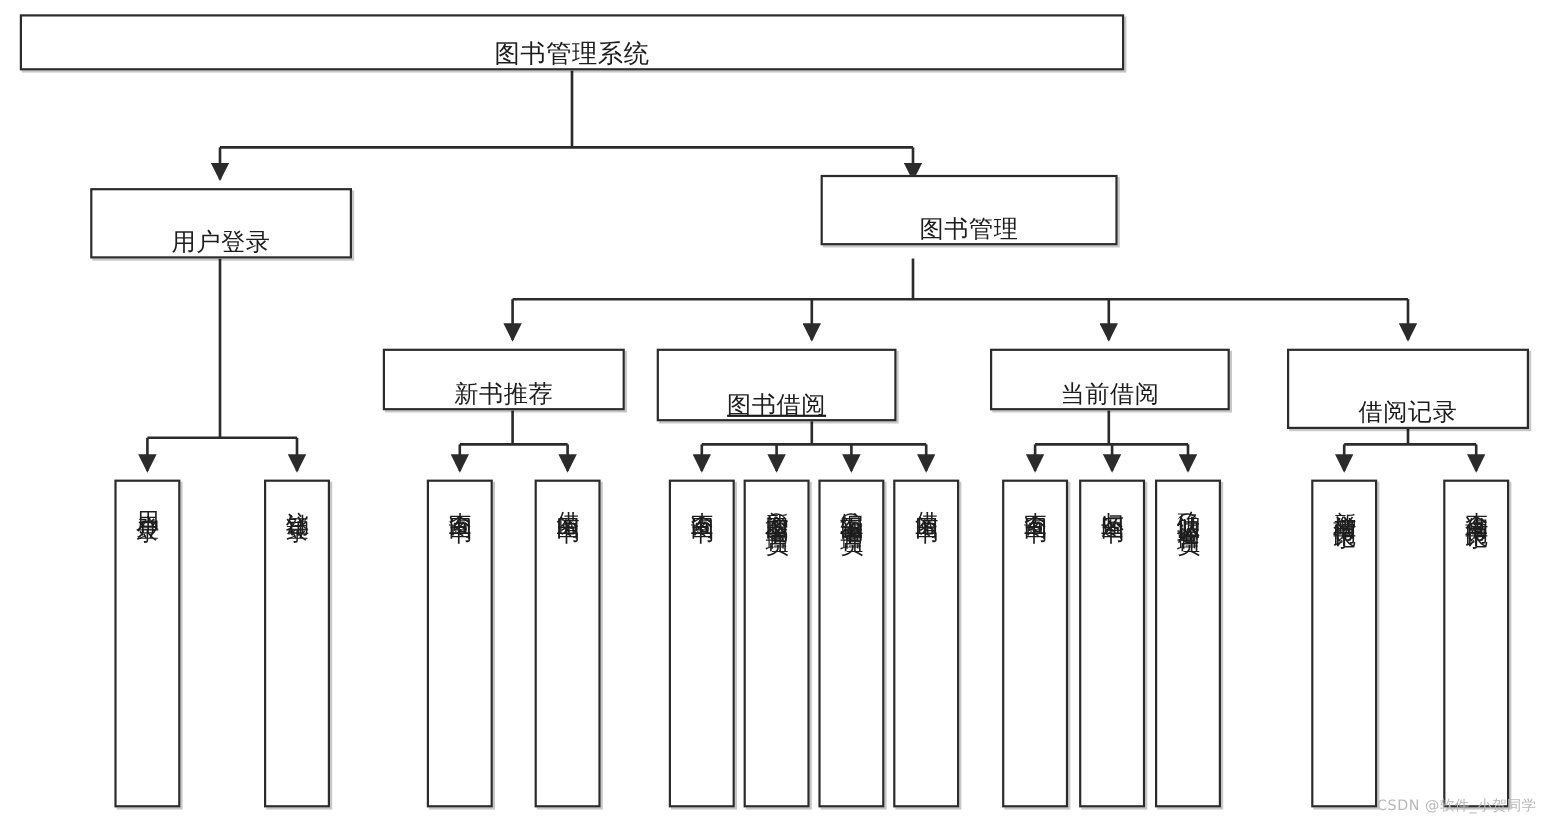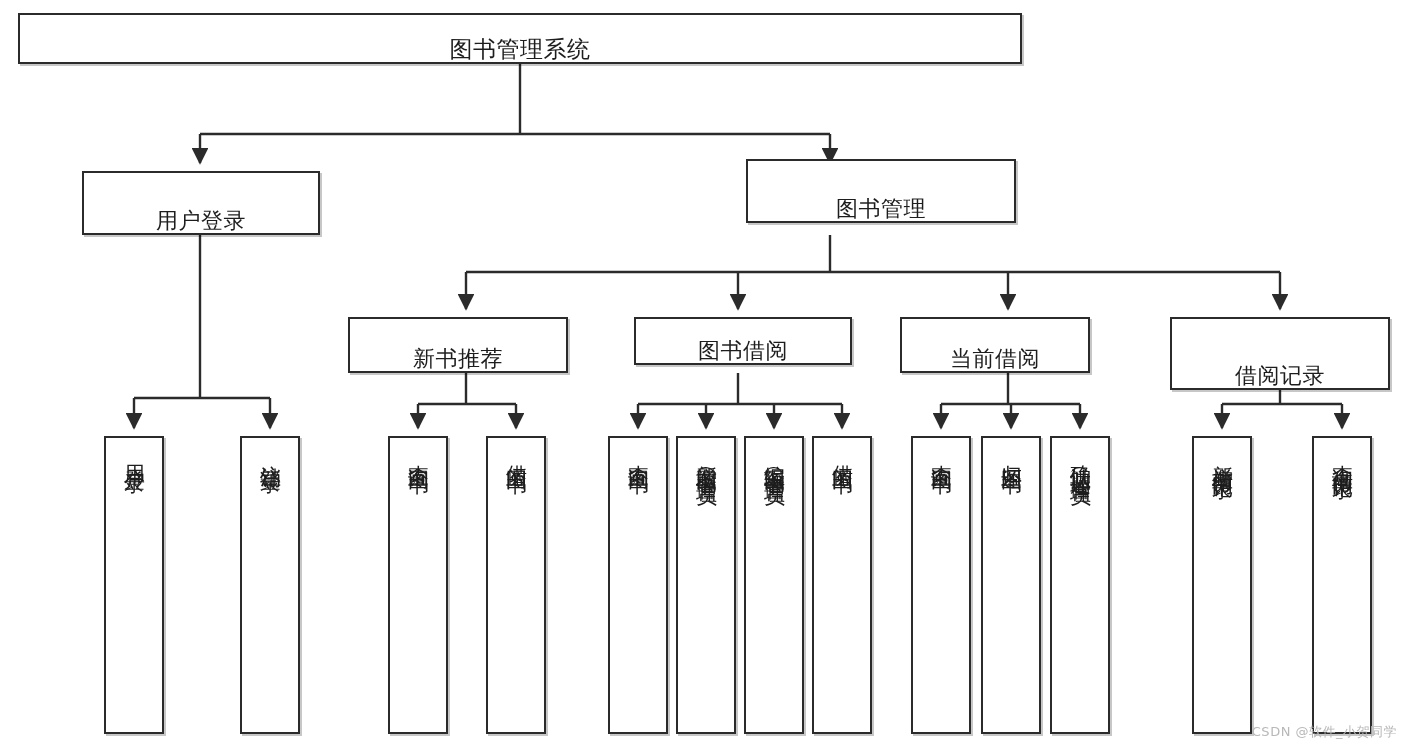--- a/index.html
+++ b/index.html
@@ -135,24 +135,24 @@
   <div class="node level1" style="left:82px; top:171px; width:238px; height:64px;">
     <span class="label">用户登录</span>
   </div>
   <div class="node level1" style="left:713px; top:159px; width:270px; height:64px;margin-left:33px;">
     <span class="label">图书管理</span>
   </div>
 
   <div class="node level2" style="left:348px; top:317px; width:220px; height:56px;">
     <span class="label">新书推荐</span>
   </div>
-  <div class="node level2" style="left:634px; top:317px; width:218px; height:48px;">
+  <div class="node level2" style="left:597px; top:317px; width:218px; height:66px;text-decoration:underline;">
     <span class="label">图书借阅</span>
   </div>
-  <div class="node level2" style="left:900px; top:317px; width:190px; height:56px;">
+  <div class="node level2" style="left:900px; top:317px; width:218px; height:56px;">
     <span class="label">当前借阅</span>
   </div>
   <div class="node level2" style="left:1170px; top:317px; width:220px; height:73px;">
     <span class="label">借阅记录</span>
   </div>
 
   <div class="node vertical" style="left:104px; top:436px; width:60px; height:298px;">
     <span class="label">用户登录</span>
   </div>
   <div class="node vertical" style="left:240px; top:436px; width:60px; height:298px;">

